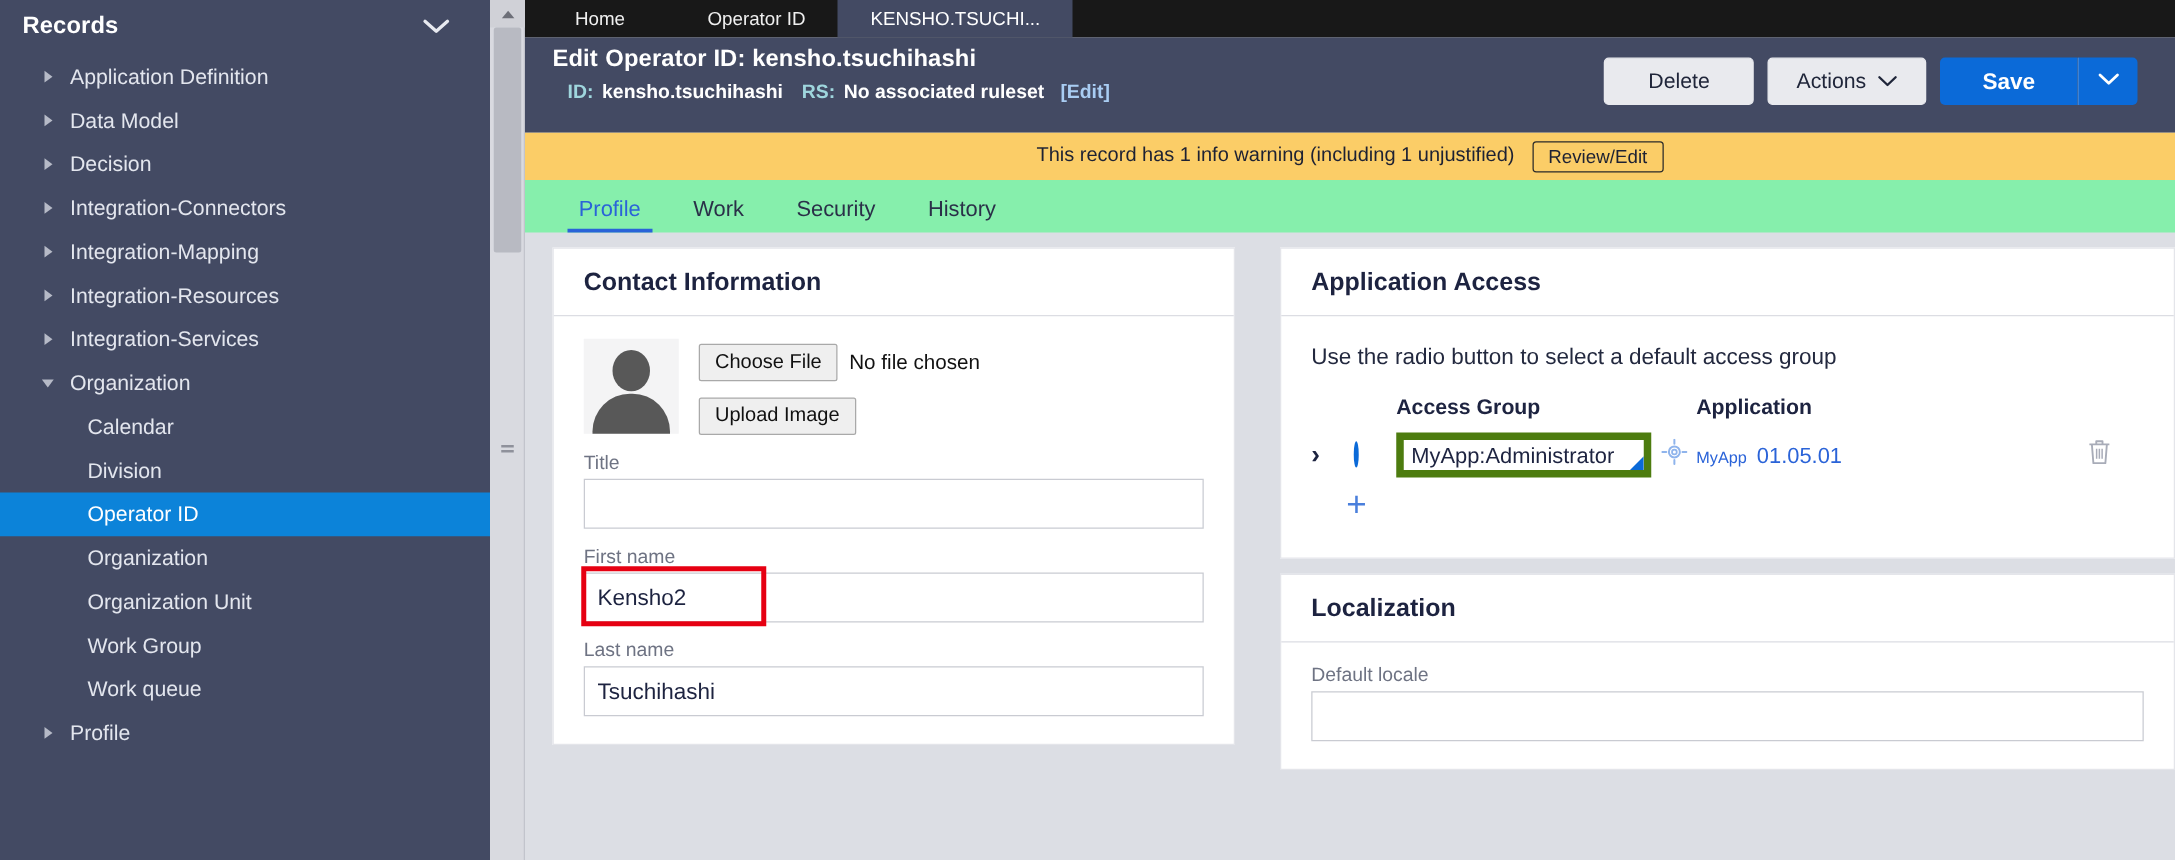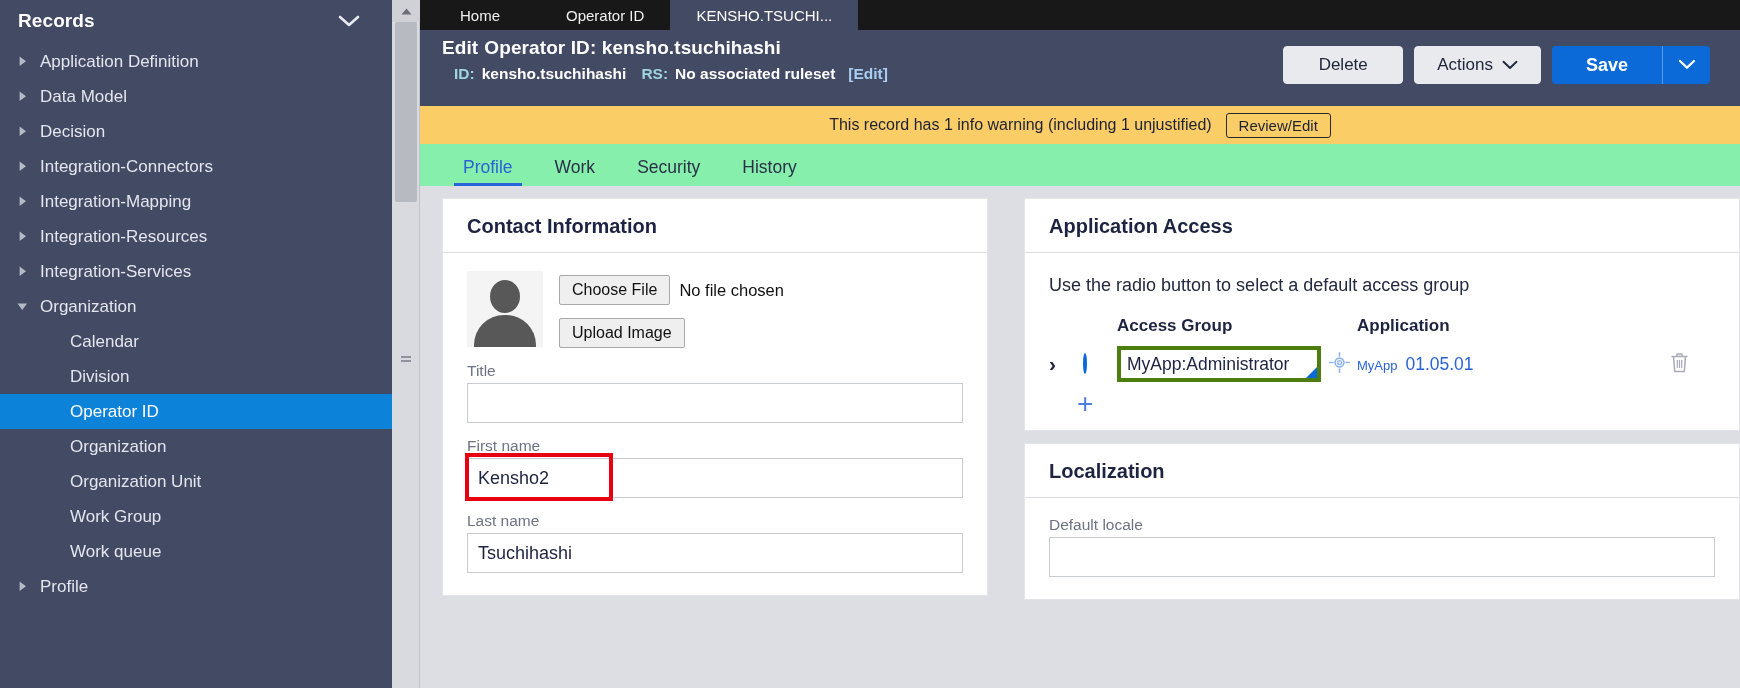--- a/index.html
+++ b/index.html
@@ -29,21 +29,21 @@
     font-size: 19px; font-weight: bold; color: #ffffff; letter-spacing: .1px;
   }
   .chev-down {
     width: 22px; height: 12px; position: relative;
   }
   .chev-down svg { display:block; }
   .nav-list { margin-top: 6px; }
   .nav-item {
     display: flex; align-items: center;
     height: 35px;
-    padding-left: 12px;
+    padding-left: 28px;
     font-size: 17px;
     color: #e3e6ee;
     cursor: pointer;
     white-space: nowrap;
   }
   .nav-item .twisty {
     width: 20px; flex: 0 0 20px;
     display: flex; align-items: center; justify-content: center;
     color: #b0b5c4;
     font-size: 11px;
@@ -282,21 +282,21 @@
   .radio {
     width: 17px; height: 17px; border-radius: 50%;
     border: 2px solid #0b6ad8; position: relative; cursor: pointer;
   }
   .radio::after {
     content: ""; position: absolute; inset: 2.5px;
     border-radius: 50%; background: #0b6ad8;
   }
   .combo {
     position: relative; height: 36px; width: 204px;
-    border: 4px solid #4d7c0f; background: #fff;
+    border: 6px solid #4d7c0f; background: #fff;
     display: flex; align-items: center; padding: 0 6px;
     font-size: 17.5px; color: #1d2340; overflow: hidden; white-space: nowrap;
     cursor: pointer;
   }
   .combo .corner {
     position: absolute; right: 0; bottom: 0;
     width: 0; height: 0;
     border-left: 11px solid transparent;
     border-bottom: 11px solid #0b6ad8;
   }
@@ -541,21 +541,21 @@
         </div>
       </div>
 
       <div class="col-gap"></div>
 
       <div class="col-right">
         <div class="card">
           <div class="card-head">
             <div class="card-title">Application Access</div>
           </div>
-          <div class="card-body" style="padding-bottom:12px">
+          <div class="card-body" style="padding-bottom:28px">
             <div class="panel-note">Use the radio button to select a default access group</div>
             <div class="acc-table">
               <div class="acc-head">
                 <span class="c-expand"></span>
                 <span class="c-radio"></span>
                 <span class="c-group">Access Group</span>
                 <span class="c-appicon"></span>
                 <span class="c-app">Application</span>
                 <span class="c-del"></span>
               </div>

